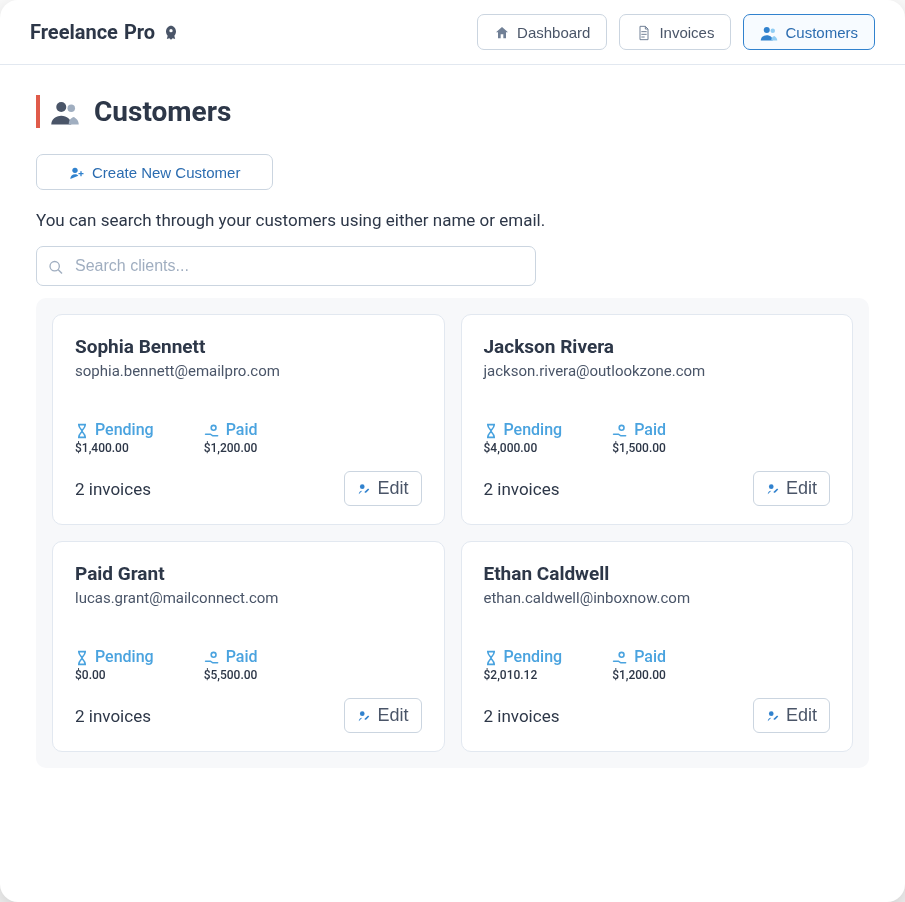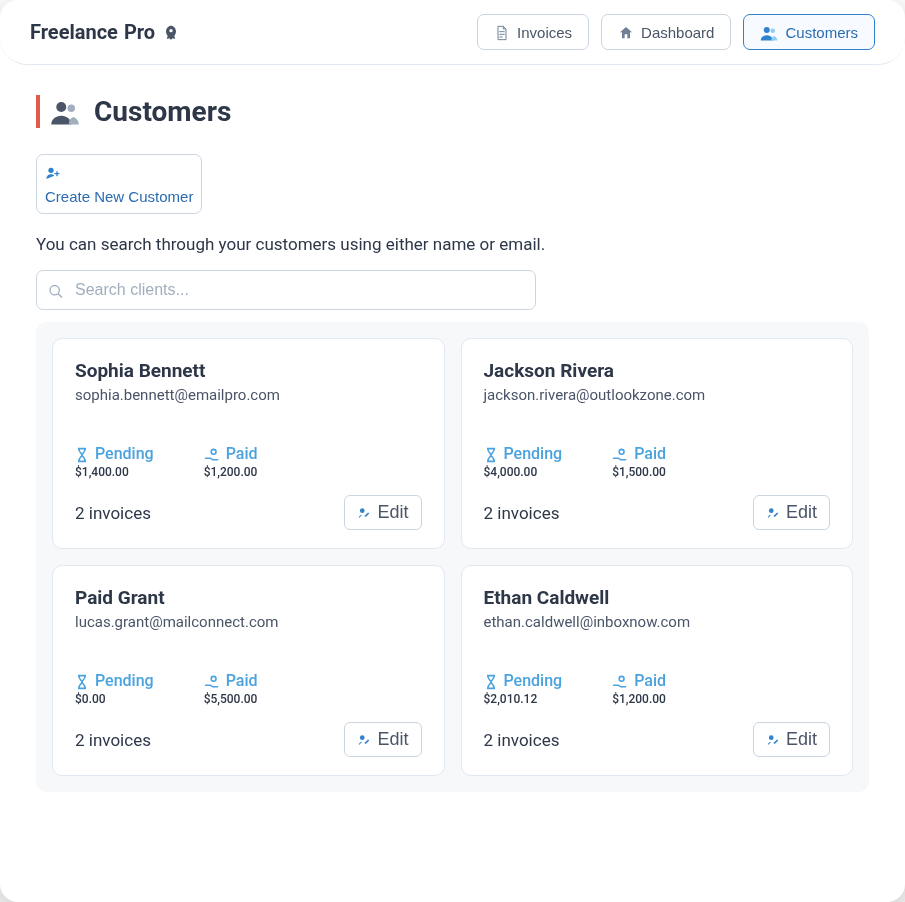--- a/index.html
+++ b/index.html
@@ -18,21 +18,20 @@
     background: #ffffff;
     overflow: hidden;
     box-shadow: 0 14px 44px rgba(0,0,0,0.28);
   }
   .header {
     display: flex;
     align-items: center;
     justify-content: space-between;
     padding: 14px 30px 14px 30px;
     border-bottom: 1px solid #e2e8f0;
-    border-radius: 27px;
   }
   .brand {
     display: flex;
     align-items: center;
     font-size: 20px;
     font-weight: 700;
     color: #2d3748;
     gap: 6px;
   }
   .brand-pro { font-weight: 700; }
@@ -68,31 +67,30 @@
     padding-left: 10px;
     border-left: 4px solid #e05b4a;
   }
   .page-title {
     font-size: 28px;
     font-weight: 700;
     color: #2d3748;
   }
   .create-btn {
     display: inline-flex;
-    align-items: flex-start;
+    align-items: flex-end;
     gap: 7px;
-    padding: 8px 8px;
+    padding: 8px 32px;
     border: 1px solid #cbd5e0;
     border-radius: 7px;
     background: #ffffff;
     color: #2b6cb0;
     font-size: 15px;
     cursor: pointer;
     margin-bottom: 20px;
-    flex-direction: column;
   }
   .help-text {
     font-size: 17px;
     color: #2d3748;
     margin-bottom: 16px;
   }
   .search-wrap {
     position: relative;
     width: 500px;
     margin-bottom: 12px;
@@ -199,32 +197,32 @@
       <span>
         <svg width="20" height="20" viewBox="0 0 24 24" fill="#4a5568">
             <path d="M12 2c3 0 6 3 6 7 0 2-1 4-2 5l1 4-3-1-2 2-2-2-3 1 1-4c-1-1-2-3-2-5 0-4 3-7 6-7zm0 4a2 2 0 100 4 2 2 0 000-4z"></path>
           </svg>
       </span>
     </div>
     <div class="nav">
       <button class="nav-btn">
         <span>
           <svg width="16" height="16" viewBox="0 0 24 24" fill="#718096">
+              <path d="M12 3l9 8h-3v9h-4v-6h-4v6H6v-9H3l9-8z"></path>
+            </svg>
+        </span>
+        <span>Dashboard</span>
+      </button>
+      <button class="nav-btn">
+        <span>
+          <svg width="16" height="16" viewBox="0 0 24 24" fill="#718096">
               <path d="M6 2h8l4 4v16H6V2zm8 0v4h4M8 10h8M8 14h8M8 18h5" stroke="#718096" stroke-width="1.5" fill="#ffffff"></path>
             </svg>
         </span>
         <span>Invoices</span>
-      </button>
-      <button class="nav-btn">
-        <span>
-          <svg width="16" height="16" viewBox="0 0 24 24" fill="#718096">
-              <path d="M12 3l9 8h-3v9h-4v-6h-4v6H6v-9H3l9-8z"></path>
-            </svg>
-        </span>
-        <span>Dashboard</span>
       </button>
       <button class="nav-btn active">
         <span>
           <svg width="18" height="16" viewBox="0 0 24 20" fill="#3182ce">
               <circle cx="9" cy="6" r="4"></circle>
               <circle cx="17" cy="7" r="3" fill="#90cdf4"></circle>
               <path d="M1 20c0-4 3.5-7 8-7s8 3 8 7H1z"></path>
               <path d="M15 20c0-3 1-5 4-6 2 1 4 3 4 6h-8z" fill="#90cdf4"></path>
             </svg>
         </span>

